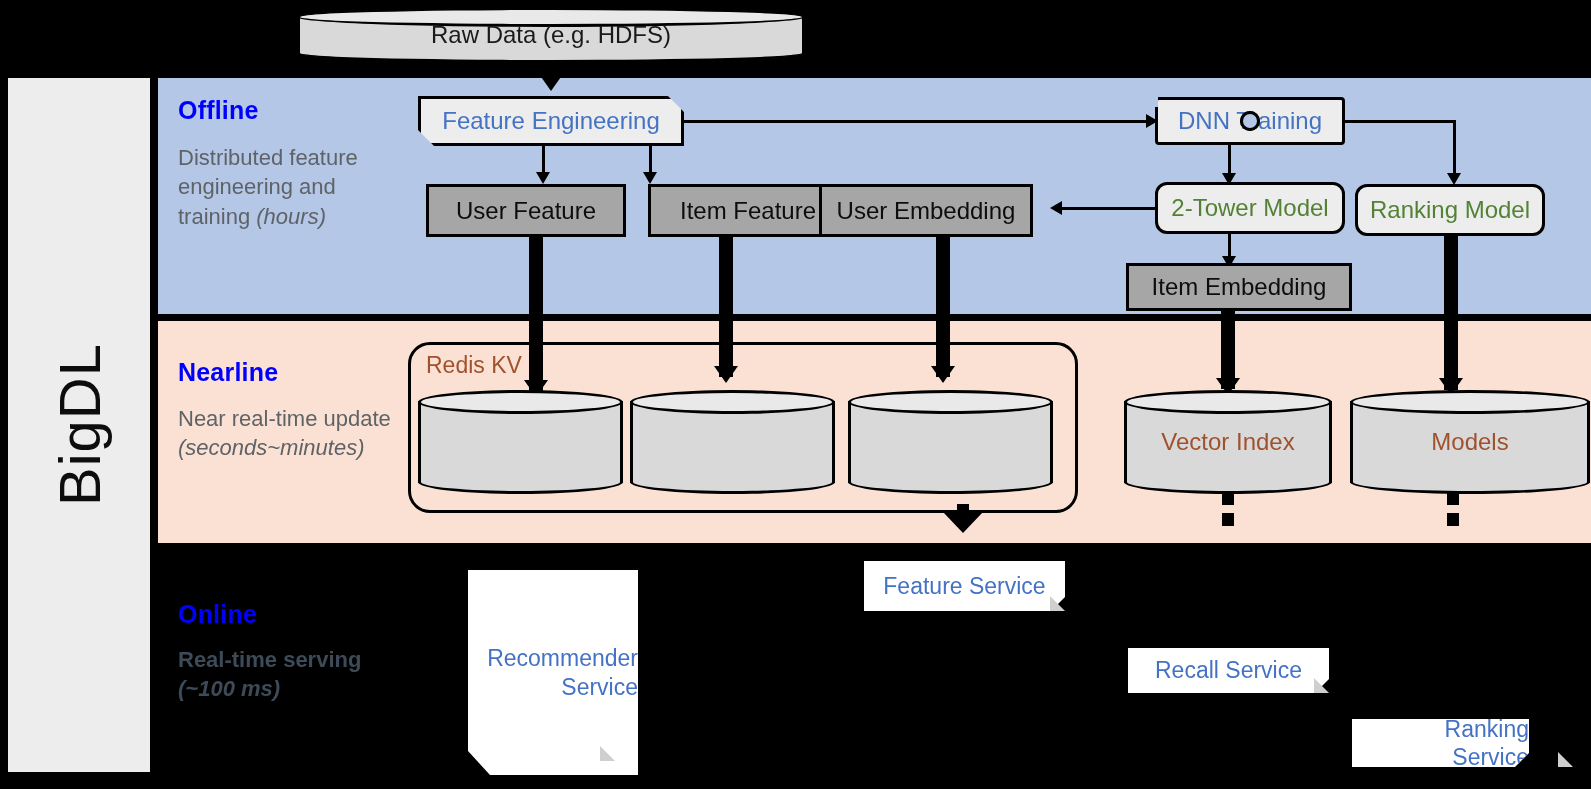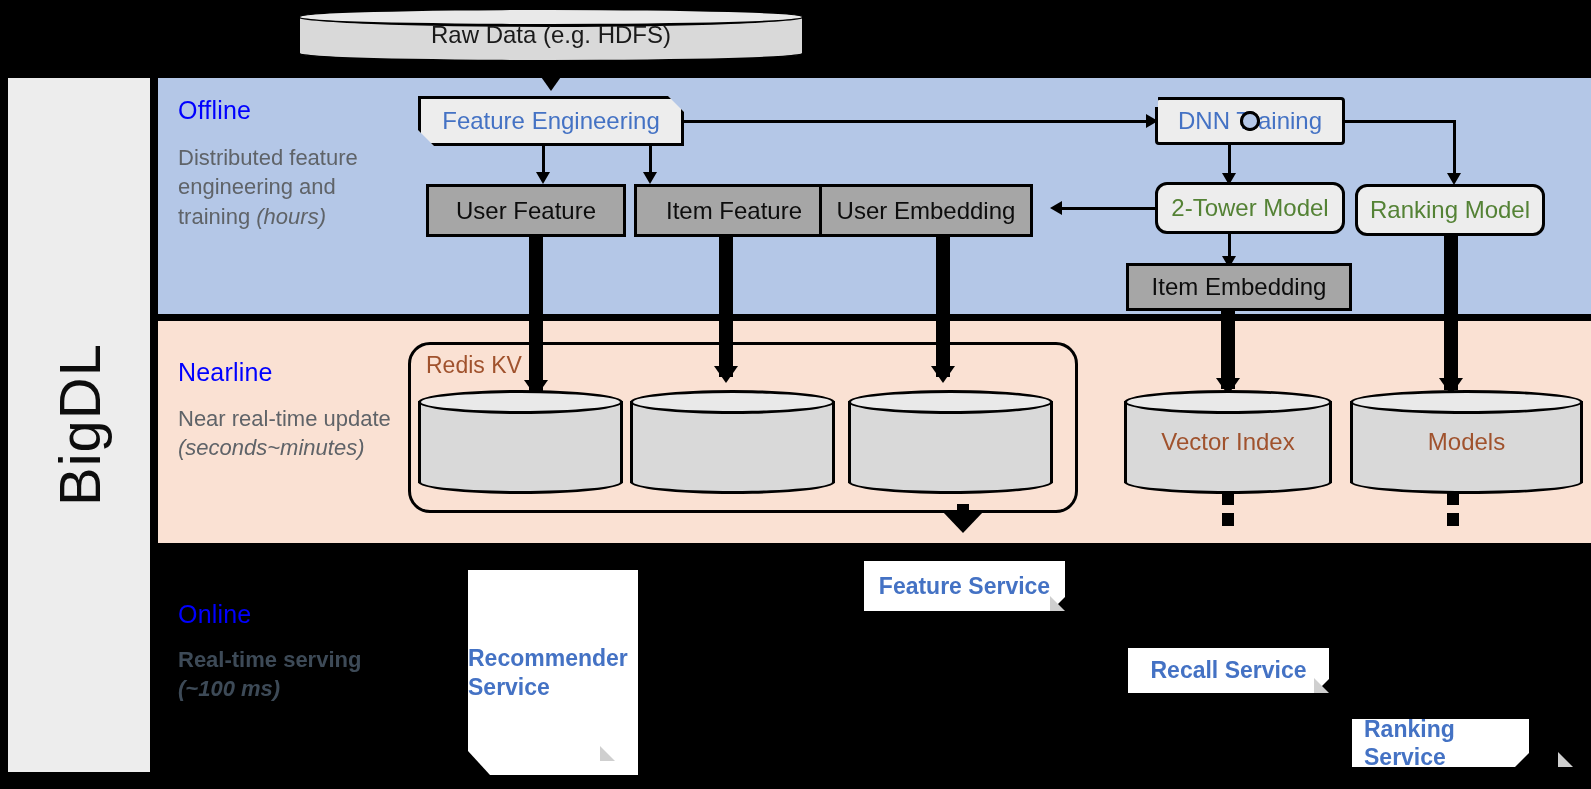--- a/index.html
+++ b/index.html
@@ -29,21 +29,21 @@
   }
   #rail-label{
     position:absolute;left:0;top:0;width:142px;height:694px;
     display:flex;align-items:center;justify-content:center;
     font-size:58px;color:#0d0d0d;letter-spacing:1px;
     writing-mode:vertical-rl;
     transform:rotate(180deg);
   }
 
   
-  .stage-title{position:absolute;color:#0000ff;font-size:25px;font-weight:400;letter-spacing:.2px;}
+  .stage-title{position:absolute;color:#0000ff;font-size:25px;font-weight:700;letter-spacing:.2px;}
   .stage-desc{position:absolute;color:#5f6368;font-size:22px;line-height:1.33;width:230px;}
   .stage-desc em{font-style:italic;}
   #online-title{color:#0000ff;}
   #online-desc{color:#3d4a57;font-weight:700;}
 
   
   .node{
     position:absolute;
     display:flex;align-items:center;justify-content:center;
     text-align:center;
@@ -75,24 +75,23 @@
 
   
   .box-round{
     background:#ededed;border:3px solid #000;color:#548235;font-size:24px;
     border-radius:12px;
   }
 
   
   .doc{
     position:absolute;background:#ffffff;color:#4472c4;
-    display:flex;align-items:center;justify-content:center;text-align:left;
+    display:flex;align-items:center;justify-content:center;text-align:right;
     box-sizing:border-box;line-height:1.22;
     clip-path:polygon(0 0, 100% 0, 100% calc(100% - 14px), calc(100% - 14px) 100%, 0 100%);
-    font-weight:bold;
   }
   .doc-bl{
     clip-path:polygon(0 0, 100% 0, 100% 100%, 22px 100%, 0 calc(100% - 24px));
   }
   .doc-fold{
     position:absolute;width:15px;height:15px;background:#cfcfcf;
     clip-path:polygon(0 0, 100% 100%, 0 100%);
   }
 
   
@@ -215,21 +214,21 @@
   <div class="ln" style="left:1228px;top:145px;width:3px;height:32px;"></div>
   <div class="ah-down" style="left:1222px;top:173px;"></div>
 
   <div class="ln" style="left:1345px;top:120px;width:111px;height:3px;"></div>
   <div class="ln" style="left:1453px;top:120px;width:3px;height:57px;"></div>
   <div class="ah-down" style="left:1447px;top:173px;"></div>
 
   <div class="node box-grey" id="user-feature" style="left:418px;top:184px;width:200px;height:53px;">
     <span>User Feature</span>
   </div>
-  <div class="node box-grey" id="item-feature" style="left:626px;top:184px;width:200px;height:53px;">
+  <div class="node box-grey" id="item-feature" style="left:640px;top:184px;width:200px;height:53px;">
     <span>Item Feature</span>
   </div>
   <div class="node box-grey" id="user-embedding" style="left:811px;top:184px;width:214px;height:53px;">
     <span>User Embedding</span>
   </div>
 
   <div class="node box-round" id="two-tower-model" style="left:1155px;top:182px;width:190px;height:52px;">
     <span>2-Tower Model</span>
   </div>
   <div class="node box-round" id="ranking-model" style="left:1355px;top:184px;width:190px;height:52px;">
@@ -279,21 +278,21 @@
     <div class="bot"></div>
     <div class="top"></div>
   </div>
 
   <div class="cyl" style="left:1124px;top:390px;width:208px;height:104px;">
     <div class="body"></div>
     <div class="bot"></div>
     <div class="top"></div>
     <div class="lbl">Vector Index</div>
   </div>
-  <div class="cyl" style="left:1350px;top:390px;width:208px;height:104px;padding-left:25px;">
+  <div class="cyl" style="left:1350px;top:390px;width:240px;height:104px;">
     <div class="body"></div>
     <div class="bot"></div>
     <div class="top"></div>
     <div class="lbl">Models</div>
   </div>
 
   <div class="stub" style="left:957px;top:504px;"></div>
   <div class="ah-down-huge" style="left:943px;top:512px;"></div>
 
   <div class="stub" style="left:1222px;top:492px;"></div>

